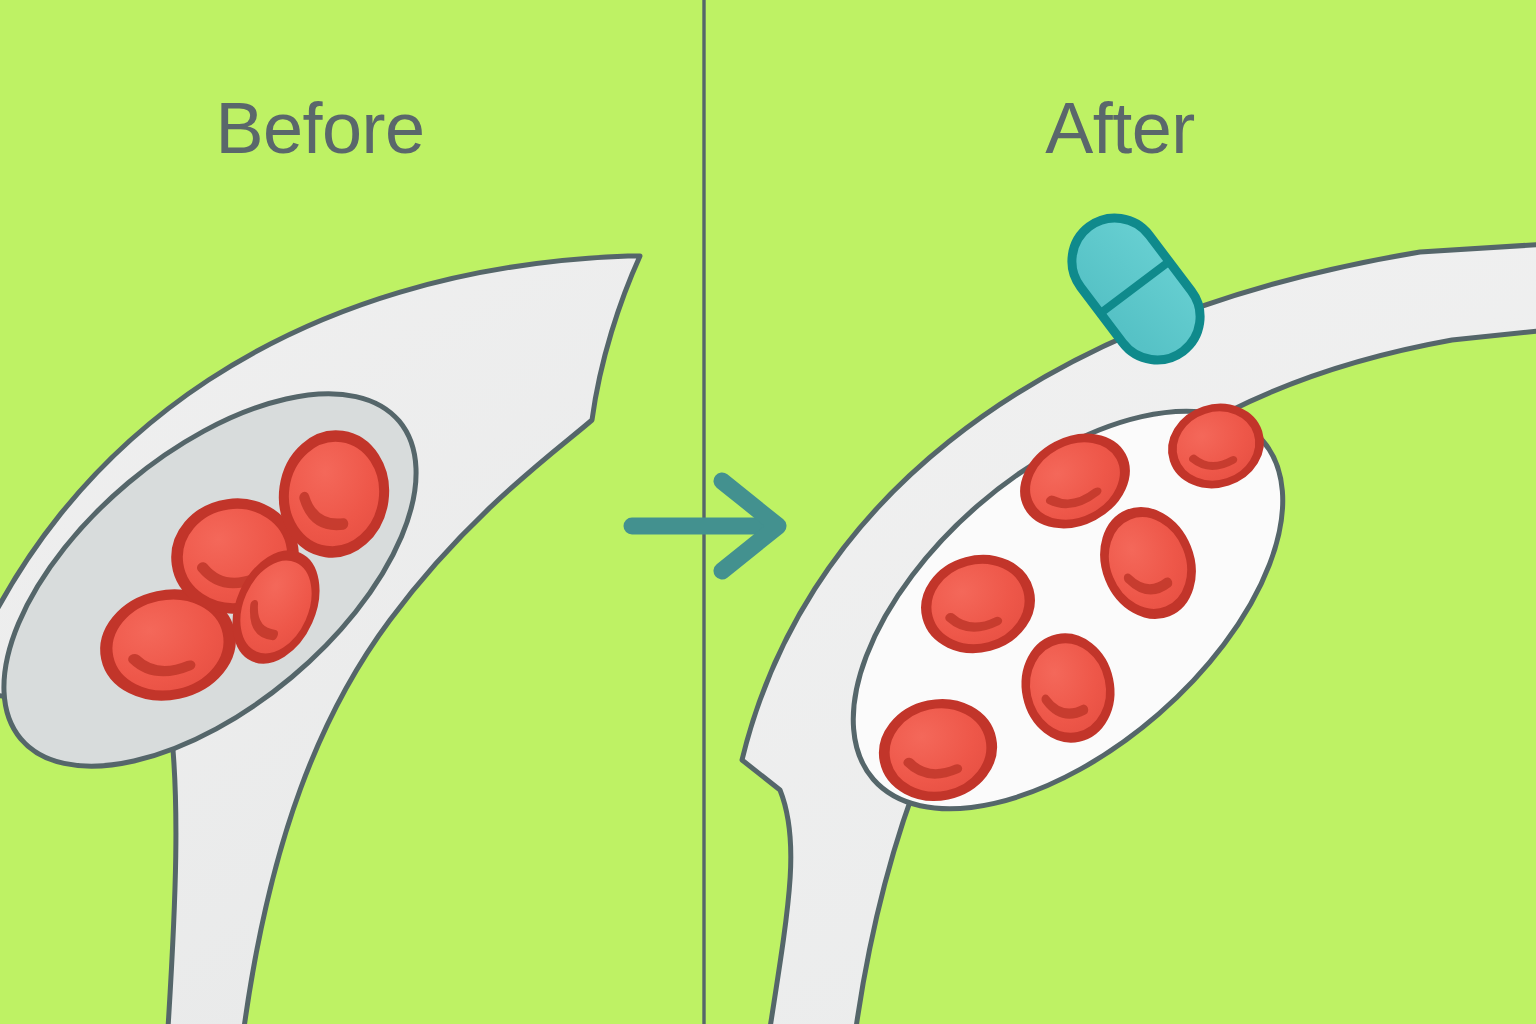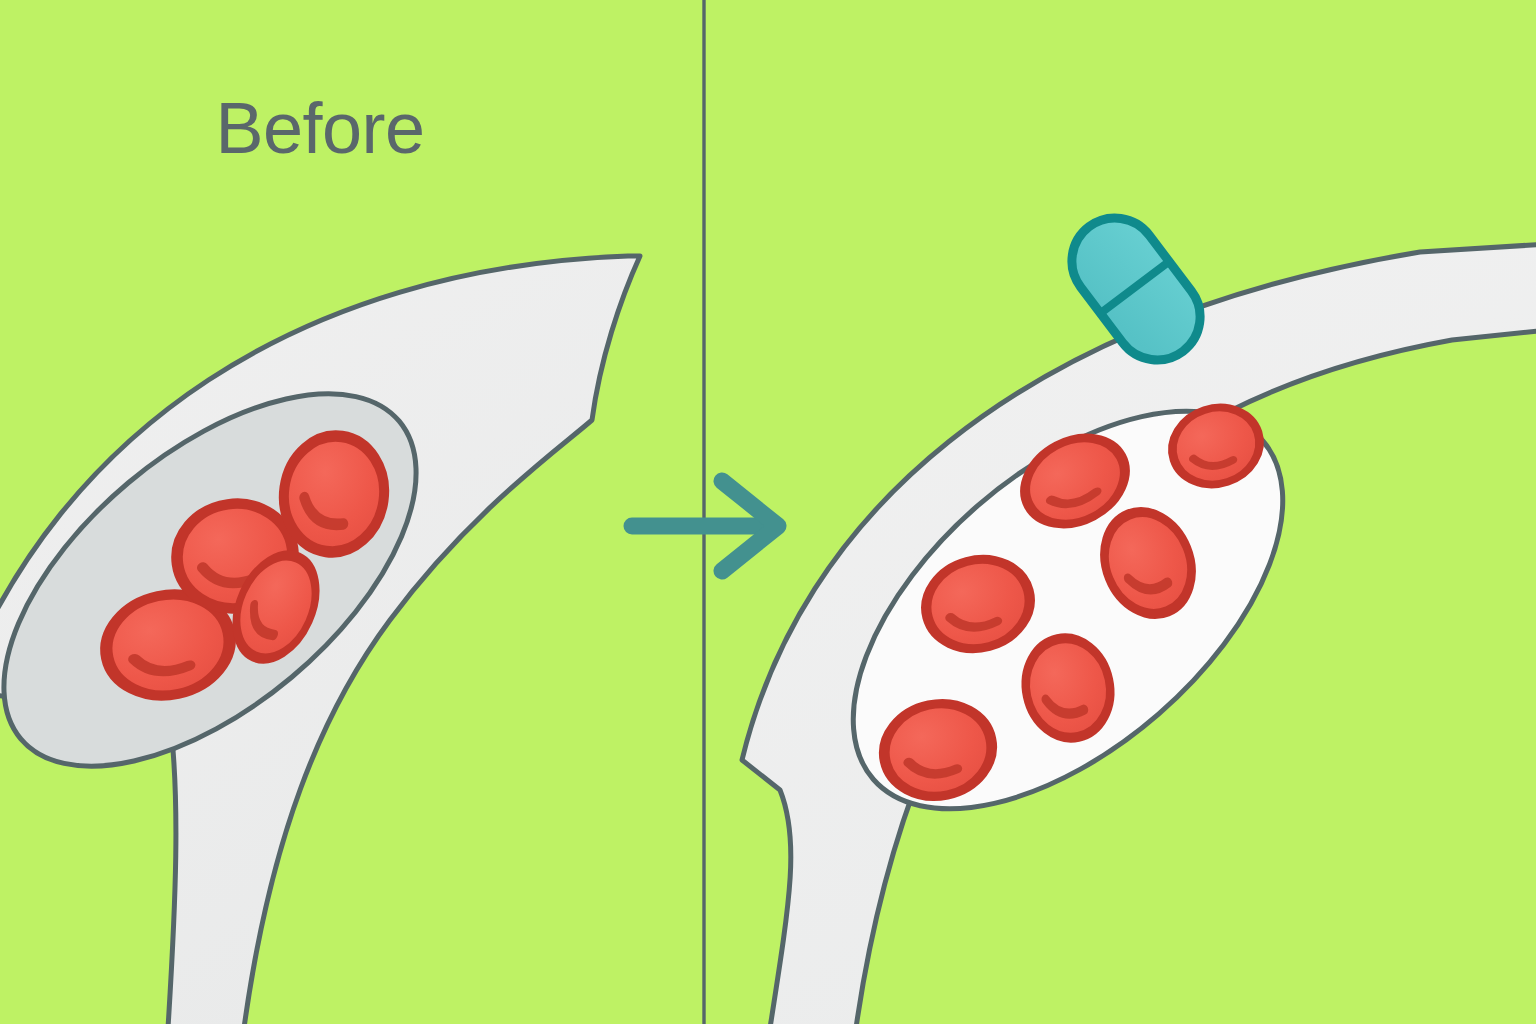--- a/index.html
+++ b/index.html
@@ -149,14 +149,15 @@
     <line x1="704" y1="0" x2="704" y2="1024" stroke="#55666a" stroke-width="3.4"></line>
 
     <g>
       <line x1="632" y1="526" x2="772" y2="526" stroke="#43918f" stroke-width="17" stroke-linecap="round"></line>
       <polyline points="722,481 778,526 722,571" fill="none" stroke="#43918f" stroke-width="17" stroke-linecap="round" stroke-linejoin="round"></polyline>
     </g>
   </svg>
 
   <div class="panel-label" id="label-before">Before</div>
 
+  <div class="panel-label" id="label-after">After</div>
 
 </div>
 
 </body></html>

